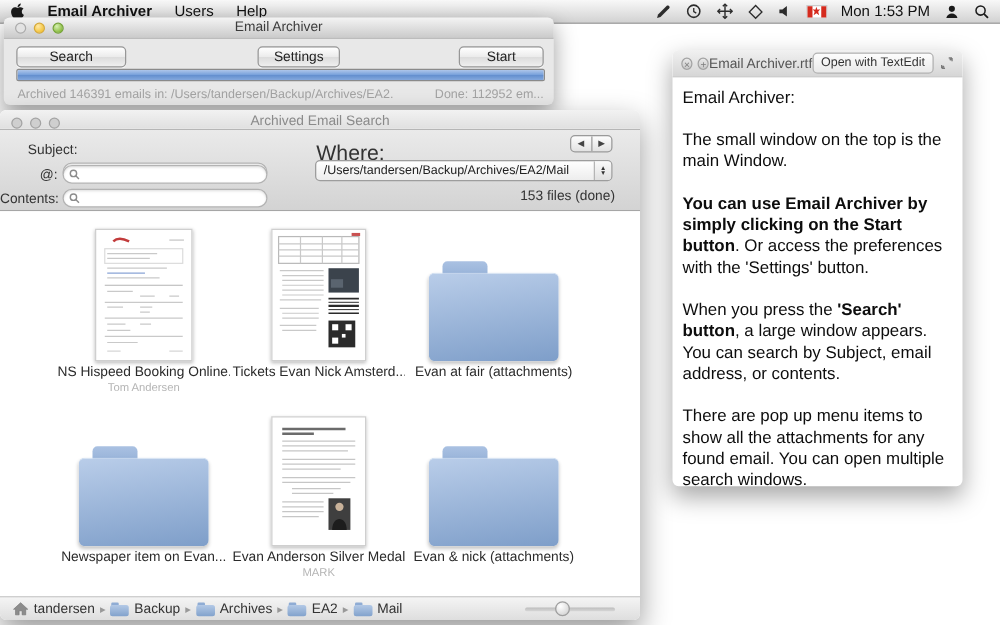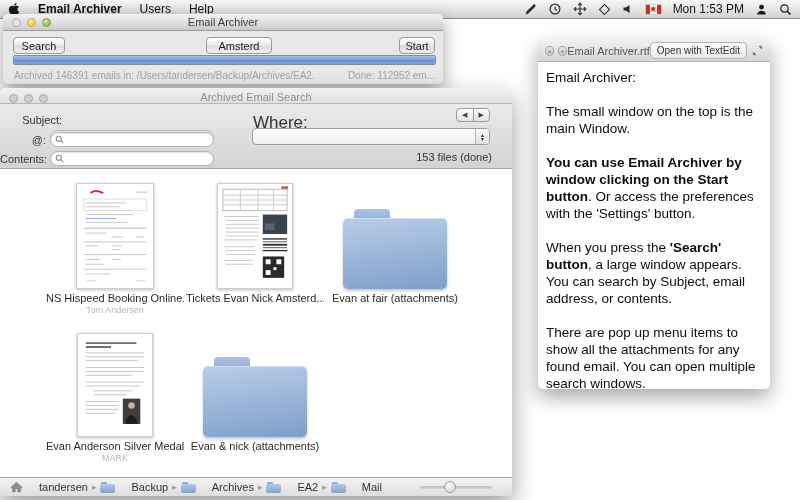--- a/index.html
+++ b/index.html
@@ -123,21 +123,21 @@
   .folder .fbody { position:absolute; top:9px; left:0; width:104px; height:71px;
     background:linear-gradient(172deg,#b9cde9,#7e9ec9); border-radius:5px;
     border-top:1px solid #cfdef1; box-shadow:0 2px 3px rgba(0,0,0,.22); }
   
   .pathbar {
     position:absolute; left:0; right:0; bottom:0; height:19px;
     background:linear-gradient(#f4f4f4,#dedede); border-top:1px solid #ababab;
     border-radius:0 0 5px 5px; display:flex; align-items:center; gap:4px;
     padding:0 10px; font-size:11px; color:#333;
   }
-  .crumb { display:flex; align-items:center; gap:16px; }
+  .crumb { display:flex; align-items:center; gap:4px; }
   .sep { color:#999; font-size:9px; }
   .minifolder { position:relative; width:15px; height:11px; }
   .minifolder::before { content:""; position:absolute; top:0; left:1px; width:6px; height:4px;
     background:#8facd4; border-radius:1px 1px 0 0; }
   .minifolder::after { content:""; position:absolute; top:2px; left:0; width:15px; height:9px;
     background:linear-gradient(#b3c9e6,#82a2cc); border-radius:2px; }
   .slider { position:absolute; right:20px; top:8px; width:72px; height:3px;
     background:linear-gradient(#bdbdbd,#d6d6d6); border-radius:2px; }
   .slider .knob { position:absolute; left:24px; top:-5px; width:12px; height:12px; border-radius:50%;
     background:radial-gradient(circle at 35% 30%, #ffffff, #d8d8d8 75%); border:1px solid #9e9e9e; }
@@ -224,23 +224,23 @@
 
 <div class="win" id="win-main">
   <div class="titlebar">
     <div class="lights">
       <span class="light dim"></span>
       <span class="light yellow"></span>
       <span class="light green"></span>
     </div>
     <span class="title">Email Archiver</span>
   </div>
-  <div class="btn" style="left:10px; top:23px; width:52px;">Search</div>
-  <div class="btn" style="left:203px; top:23px; width:66px;">Amsterd</div>
-  <div class="btn" style="right:8px; top:23px; width:36px;">Start</div>
+  <div class="btn" style="left:10px; top:23px; width:88px;">Search</div>
+  <div class="btn" style="left:203px; top:23px; width:66px;">Settings</div>
+  <div class="btn" style="right:8px; top:23px; width:68px;">Start</div>
   <div class="progress">
       <div class="fill"></div>
     </div>
   <div class="statusrow">
     <span>Archived 146391 emails in: /Users/tandersen/Backup/Archives/EA2.</span>
     <span>Done: 112952 em...</span>
   </div>
 </div>
 
 <div class="win" id="win-search">
@@ -281,20 +281,21 @@
         </svg>
       <input value="" style="">
     </div>
 
     <div class="seg">
       <span class="half">◀</span>
       <span class="half">▶</span>
     </div>
     <span style="position:absolute; left:253px; top:9px; font-size:17px; color:#333;">Where:</span>
     <div class="popup">
+      <span>/Users/tandersen/Backup/Archives/EA2/Mail</span>
       <span class="stepper">
           <span>▴</span>
           <span>▾</span>
         </span>
     </div>
     <span class="filescount">153 files (done)</span>
   </div>
 
   <div class="results">
     <div class="grid-row r1">
@@ -382,20 +383,30 @@
               <div class="fbody"></div>
             </div>
         </div>
         <span class="lbl">Evan at fair (attachments)</span>
         <span class="sub"></span>
       </div>
     </div>
 
     <div class="grid-row r2">
 
+      <div class="cell">
+        <div class="iconbox">
+          <div class="folder">
+              <div class="tab"></div>
+              <div class="fbody"></div>
+            </div>
+        </div>
+        <span class="lbl">Newspaper item on Evan...</span>
+        <span class="sub"></span>
+      </div>
 
       <div class="cell">
         <div class="iconbox">
           <svg class="doc" width="76" height="104" viewBox="0 0 76 104">
             <line x1="8" y1="9" x2="60" y2="9" stroke="#6b6b6b" stroke-width="2"></line>
             <line x1="8" y1="13" x2="34" y2="13" stroke="#6b6b6b" stroke-width="2"></line>
             <line x1="8" y1="19" x2="68" y2="19" stroke="#c6c6c6"></line>
             <line x1="8" y1="23" x2="68" y2="23" stroke="#c6c6c6"></line>
             <line x1="8" y1="27" x2="62" y2="27" stroke="#c6c6c6"></line>
             <line x1="8" y1="34" x2="68" y2="34" stroke="#c6c6c6"></line>
@@ -472,17 +483,17 @@
     <span class="ql-open">Open with TextEdit</span>
     <span class="ql-expand">
       <svg width="11" height="11" viewBox="0 0 12 12">
           <path d="M3.5 8.5l-2 2m0 0V7.6m0 2.9h2.9M8.5 3.5l2-2m0 0H7.6m2.9 0v2.9" fill="none" stroke="#7a7a7a" stroke-width="1.2"></path>
         </svg>
     </span>
   </div>
   <div class="ql-body">
     <p><span>Email Archiver:</span></p>
     <p><span>The small window on the top is the main Window.</span></p>
-    <p><span class="b">You can use Email Archiver by window clicking on the Start button</span><span>. Or access the preferences with the 'Settings' button.</span></p>
+    <p><span class="b">You can use Email Archiver by simply clicking on the Start button</span><span>. Or access the preferences with the 'Settings' button.</span></p>
     <p><span>When you press the </span><span class="b">'Search' button</span><span>, a large window appears. You can search by Subject,  email address, or contents.</span></p>
     <p><span>There are pop up menu items to show all the attachments for any found email. You can open multiple search windows.</span></p>
   </div>
 </div>
 
 </body></html>

